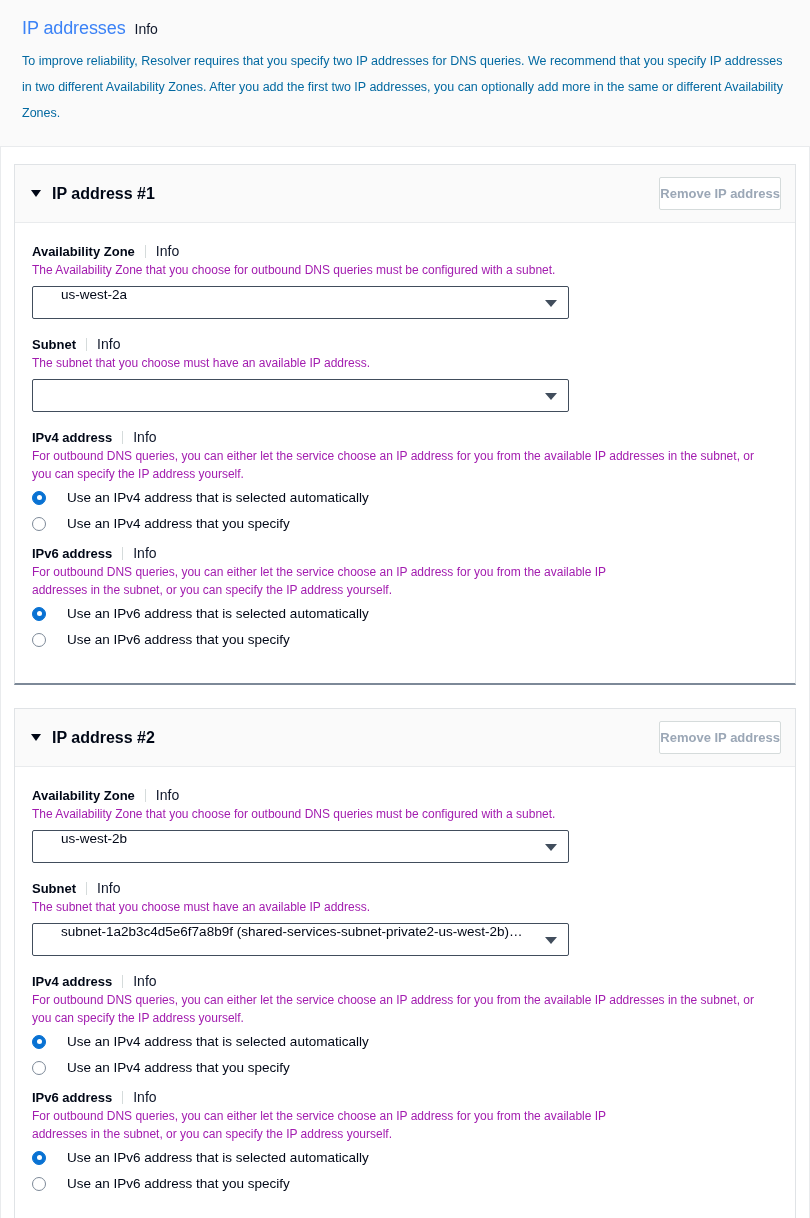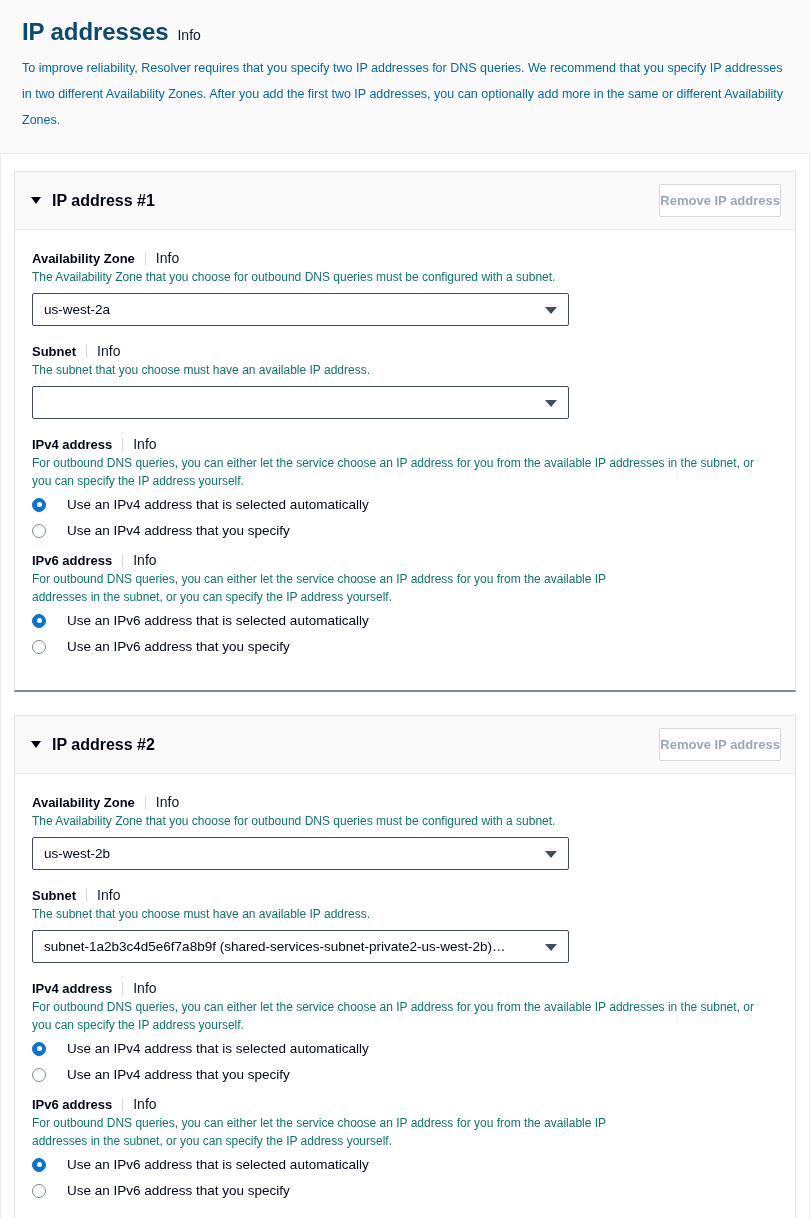--- a/index.html
+++ b/index.html
@@ -24,23 +24,23 @@
     border-bottom: 1px solid #e9ebed;
     padding: 18px 22px 20px 22px;
   }
   .section-title-row {
     display: flex;
     align-items: baseline;
     gap: 9px;
     margin-bottom: 9px;
   }
   .section-title {
-    font-size: 24px;
-    font-weight: bold;
-    color: #0c4a6e;
+    font-size: 18px;
+    font-weight: normal;
+    color: #3b82f6;
     letter-spacing: -0.1px;
   }
   .info-link {
     font-size: 14px;
     color: #0f172a;
     text-decoration: none;
     cursor: pointer;
   }
   .section-desc {
     font-size: 12.5px;
@@ -124,34 +124,34 @@
   }
   .label-divider {
     width: 1px;
     height: 13px;
     background: #d5dbdb;
     margin-right: 10px;
   }
   .field-desc {
     font-size: 12px;
     line-height: 18px;
-    color: #0f766e;
+    color: #a21caf;
     margin-bottom: 7px;
     max-width: 730px;
   }
 
   .select {
     position: relative;
     height: 33px;
     border: 1px solid #414d5c;
     border-radius: 2px;
     background: #ffffff;
     display: flex;
-    align-items: center;
-    padding: 0 32px 0 11px;
+    align-items: flex-start;
+    padding: 0 32px 0 28px;
     cursor: pointer;
   }
   .select-value {
     font-size: 13.5px;
     color: #000716;
     white-space: nowrap;
     overflow: hidden;
   }
   .select-arrow {
     position: absolute;

